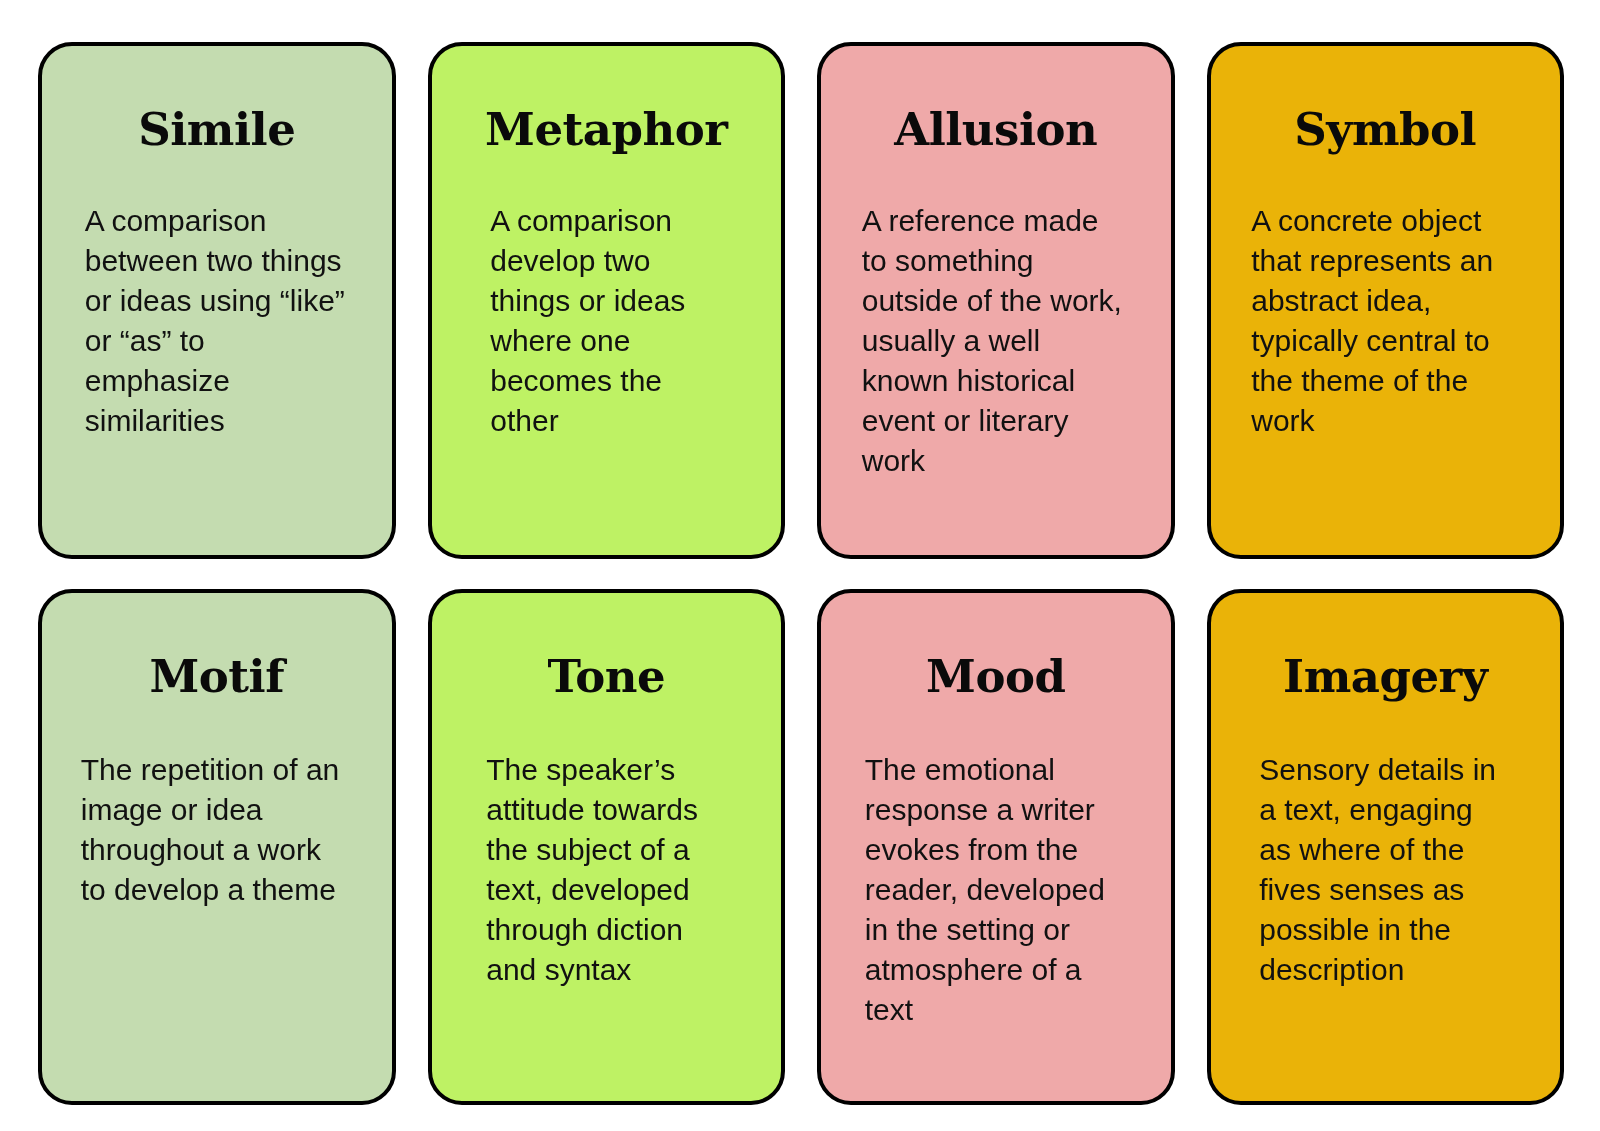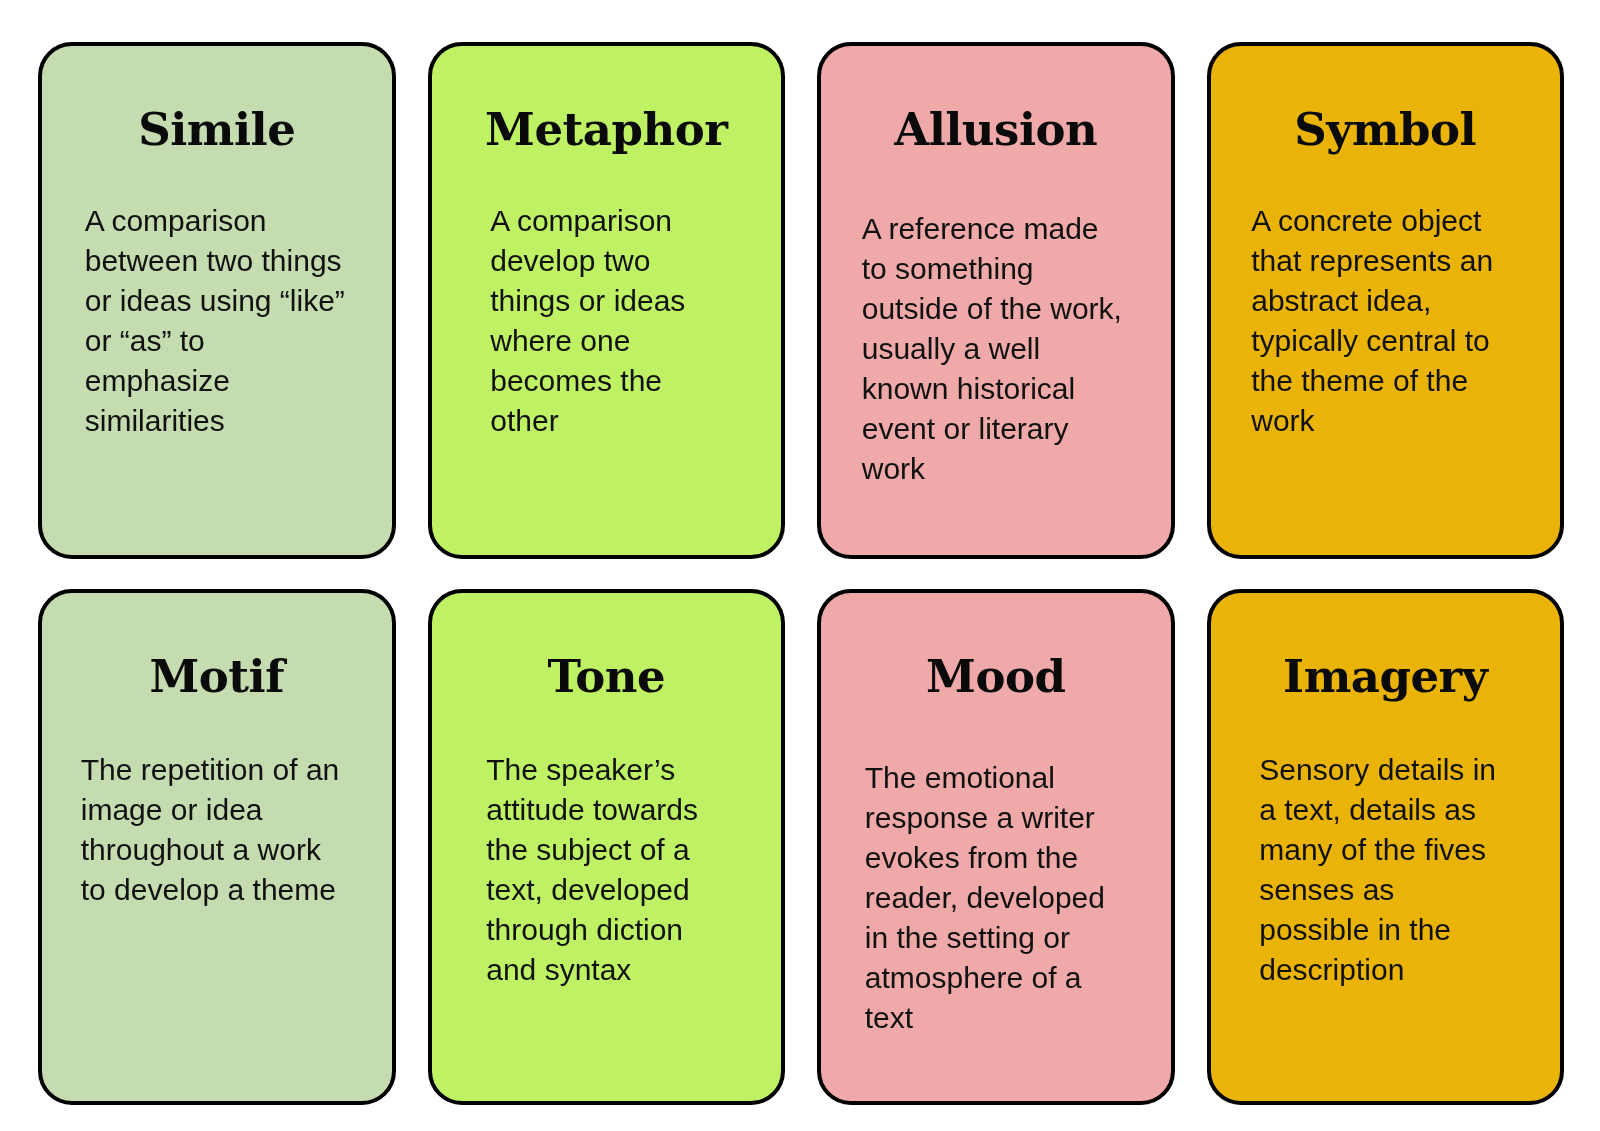--- a/index.html
+++ b/index.html
@@ -32,21 +32,21 @@
     border-radius: 34px;
     display: flex;
     flex-direction: column;
     align-items: center;
     padding: 18px 16px 20px 16px;
     overflow: hidden;
   }
 
   .card-green  { background: #c4dcb0; }
   .card-yellow { background: #bef264; }
-  .card-pink   { background: #efa9a9; gap: 8px; }
+  .card-pink   { background: #efa9a9; }
   .card-blue   { background: #eab308; }
 
   .card-title {
     font-family: "DejaVu Serif", "Liberation Serif", serif;
     font-weight: 700;
     font-size: 45px;
     line-height: 1.05;
     color: #0a0a0a;
     text-align: center;
     letter-spacing: -0.5px;
@@ -115,16 +115,16 @@
     <div class="card-definition m-tone">The speaker’s attitude towards the subject of a text, developed through diction and syntax</div>
   </div>
 
   <div class="card card-pink row-2">
     <div class="card-title">Mood</div>
     <div class="card-definition m-mood">The emotional response a writer evokes from the reader, developed in the setting or atmosphere of a text</div>
   </div>
 
   <div class="card card-blue row-2">
     <div class="card-title">Imagery</div>
-    <div class="card-definition m-imagery">Sensory details in a text, details as many of the fives senses as possible in the description</div>
+    <div class="card-definition m-imagery">Sensory details in a text, engaging as where of the fives senses as possible in the description</div>
   </div>
 
 </div>
 
 </body></html>

